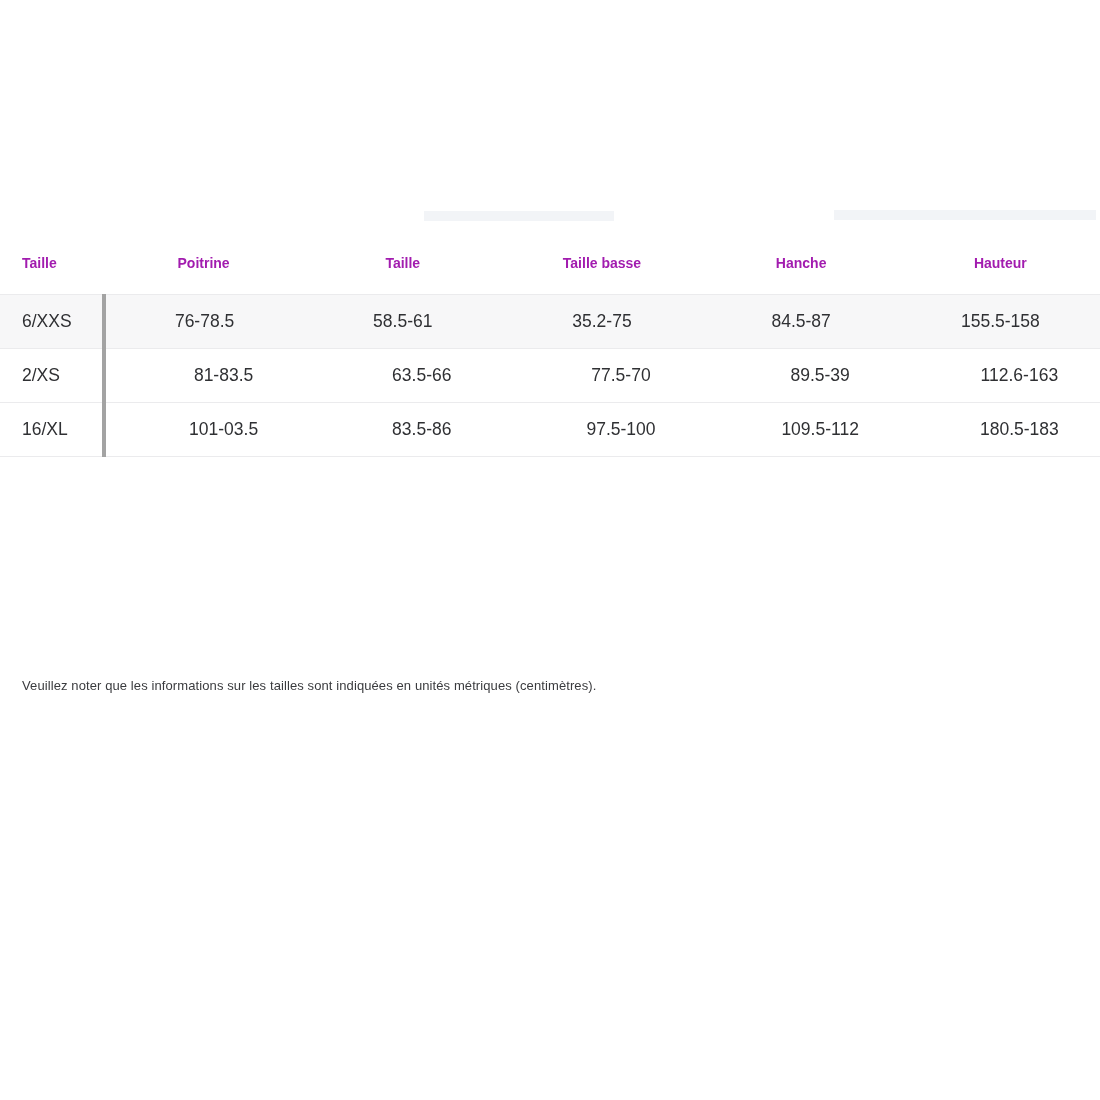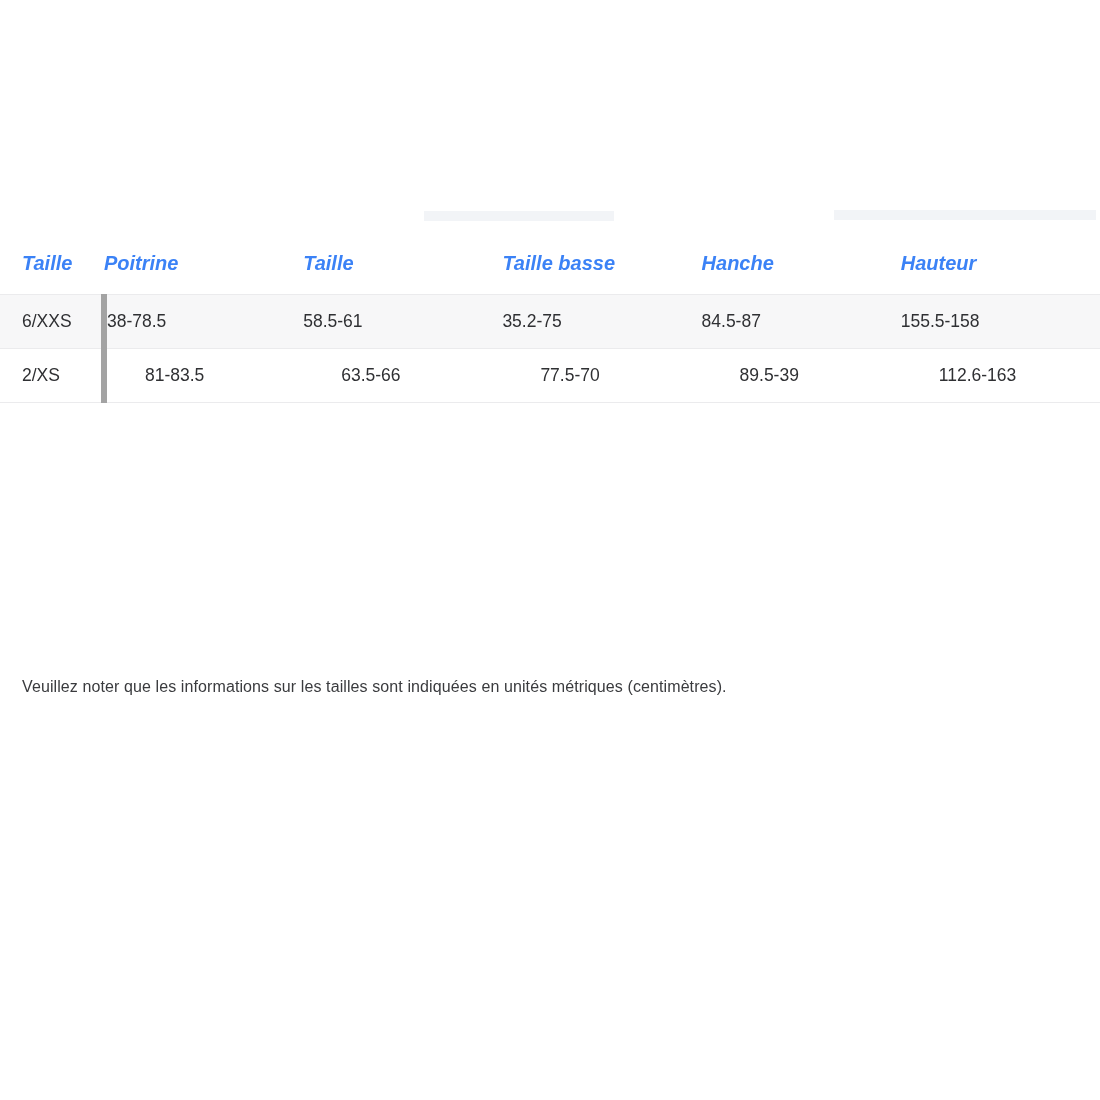--- a/index.html
+++ b/index.html
@@ -51,46 +51,45 @@
     width: 1100px;
     table-layout: fixed;
   }
 
   table.size-table th,
   table.size-table td {
     padding: 0;
     margin: 0;
     height: 53px;
     font-size: 17.5px;
-    text-align: left;
+    text-align: center;
     vertical-align: middle;
     color: #2f3033;
     font-weight: normal;
   }
 
   table.size-table thead th {
     font-weight: bold;
-    font-size: 20px;
-    color: #3b82f6;
+    font-size: 14px;
+    color: #a21caf;
     height: 62px;
     background: #ffffff;
-    font-style: italic;
   }
 
   
   col.c-size    { width: 104px; }
   col.c-rest    { width: 199.2px; }
 
   
   table.size-table th.row-head,
   table.size-table td.row-head {
     text-align: left;
     padding-left: 22px;
     box-sizing: border-box;
-    border-right: 6px solid #a3a3a3;
+    border-right: 4px solid #a3a3a3;
   }
   table.size-table thead th.row-head {
     border-right: none;
   }
 
   tbody tr.odd td {
     background: #f7f7f8;
   }
   tbody tr.even td {
     background: #ffffff;
@@ -100,21 +99,21 @@
     border-top: 1px solid #ebebed;
   }
   tbody tr:last-child td {
     border-bottom: 1px solid #ebebed;
   }
 
   .note {
     position: absolute;
     left: 22px;
     top: 678px;
-    font-size: 16px;
+    font-size: 13px;
     color: #3a3b3e;
     letter-spacing: 0.1px;
   }
 </style>
 </head>
 <body>
 
 <div class="page">
 
   <div class="deco-bar deco-bar-left"></div>
@@ -136,33 +135,41 @@
           <th>Poitrine</th>
           <th>Taille</th>
           <th>Taille basse</th>
           <th>Hanche</th>
           <th>Hauteur</th>
         </tr>
       </thead>
       <tbody>
         <tr class="odd">
           <td class="row-head">6/XXS</td>
-          <td>38-78.5</td>
+          <td>76-78.5</td>
           <td>58.5-61</td>
           <td>35.2-75</td>
           <td>84.5-87</td>
           <td>155.5-158</td>
         </tr>
         <tr class="even">
           <td class="row-head">2/XS</td>
           <td>81-83.5</td>
           <td>63.5-66</td>
           <td>77.5-70</td>
           <td>89.5-39</td>
           <td>112.6-163</td>
         </tr>
+        <tr class="even">
+          <td class="row-head">16/XL</td>
+          <td>101-03.5</td>
+          <td>83.5-86</td>
+          <td>97.5-100</td>
+          <td>109.5-112</td>
+          <td>180.5-183</td>
+        </tr>
       </tbody>
     </table>
   </div>
 
   <div class="note">Veuillez noter que les informations sur les tailles sont indiquées en unités métriques (centimètres).</div>
 
 </div>
 
 </body></html>

